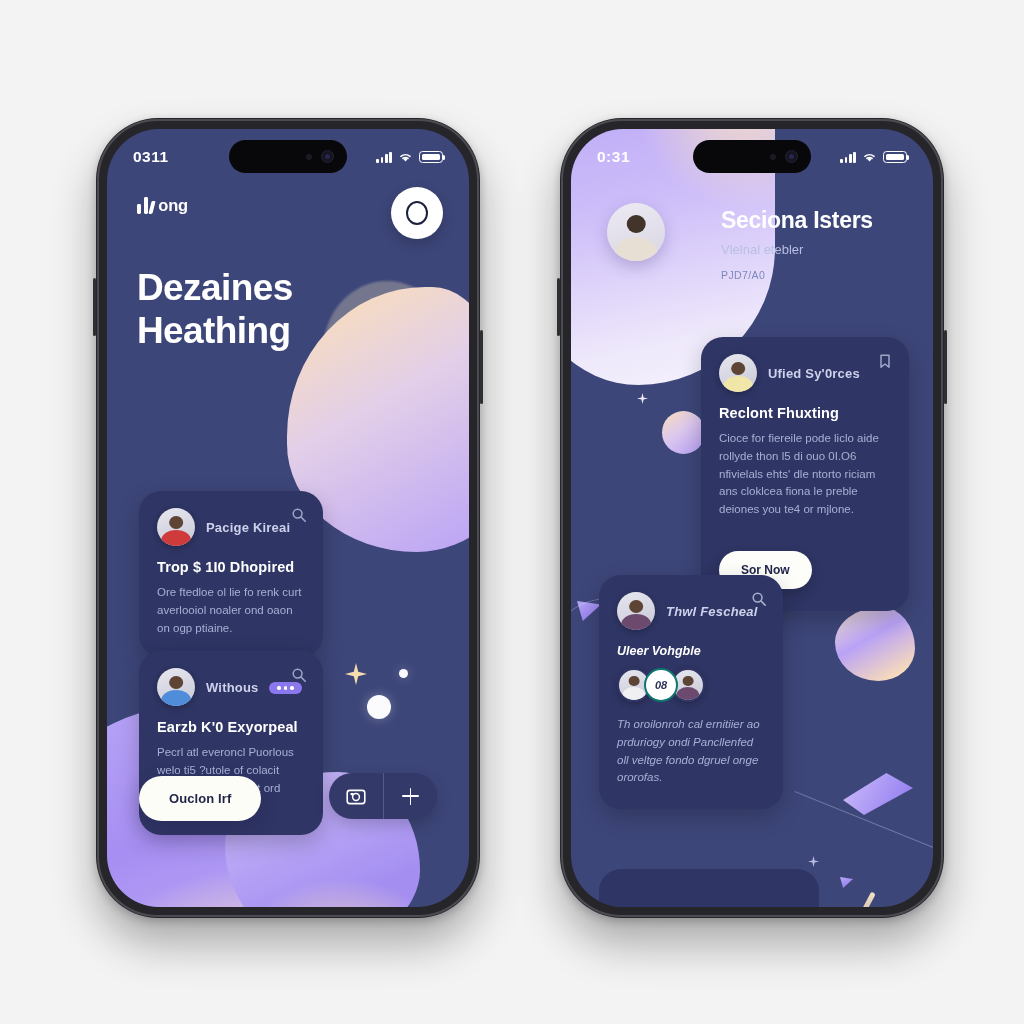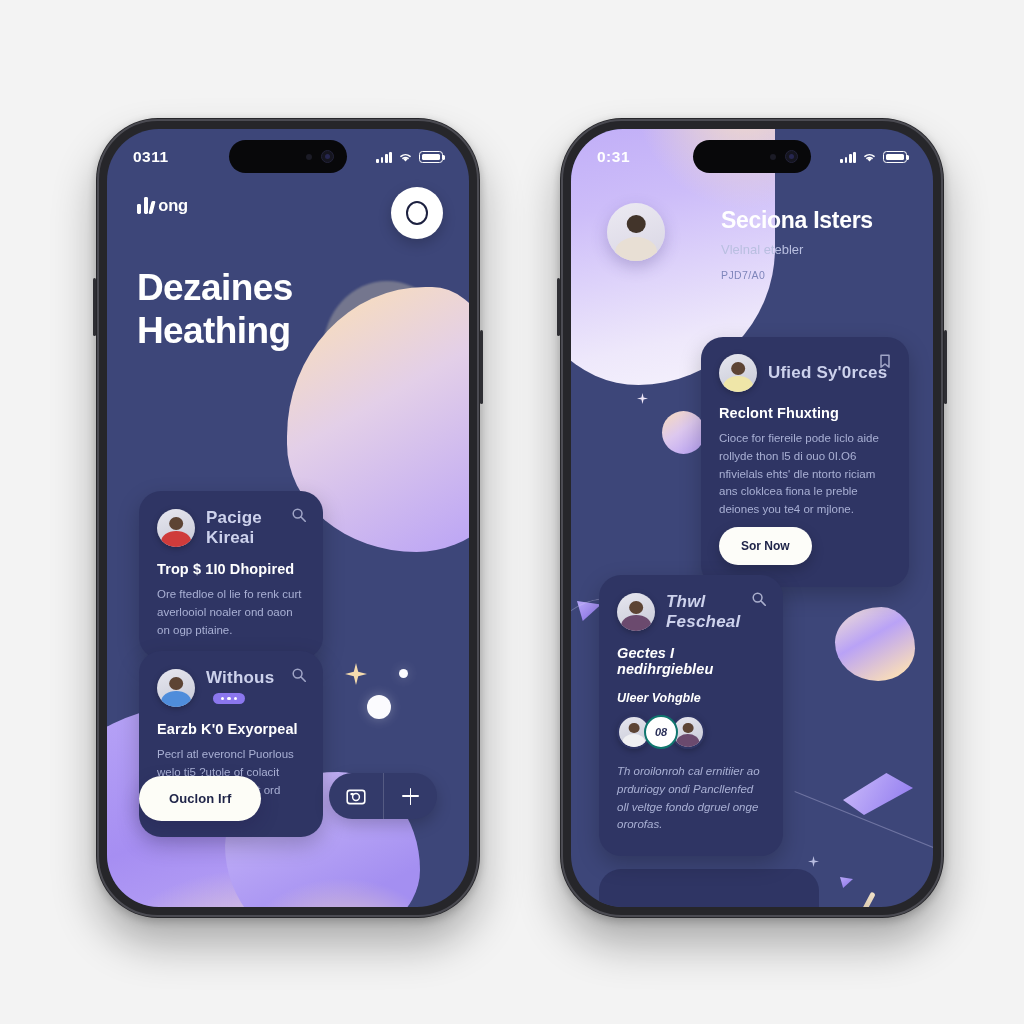--- a/index.html
+++ b/index.html
@@ -169,21 +169,21 @@
   .av::after{ 
     content:""; position:absolute; left:50%; bottom:-14%; transform:translateX(-50%);
     width:78%; height:56%; border-radius:50% 50% 0 0; background:#cf3b3b;
   }
   .av.blue::after{ background:#4f8ddb; }
   .av.yellow::after{ background:#efe6a8; }
   .av.white::after{ background:#f0f0f2; }
   .av.plum::after{ background:#6b4a6e; }
 
   .card-user{
-    font-size:17px; font-weight:700; color:#cdd2ec; letter-spacing:.2px;
+    font-size:13px; font-weight:700; color:#cdd2ec; letter-spacing:.2px;
     filter:blur(.35px);
   }
   .pill-dots{
     display:inline-flex; align-items:center; gap:3px;
     background:#8b77ee; border-radius:10px; padding:4px 8px; margin-left:7px;
     vertical-align:middle;
   }
   .pill-dots i{ width:3.4px; height:3.4px; border-radius:50%; background:#fff; display:block; }
 
   .card-icon{
@@ -251,21 +251,21 @@
     position:absolute; left:150px; top:113px; z-index:20;
     color:#b9bfe0; font-size:13px; filter:blur(.3px);
   }
   .p2-meta{
     position:absolute; left:150px; top:140px; z-index:20;
     color:#7f86bb; font-size:10.5px; letter-spacing:.4px; filter:blur(.4px);
   }
 
   #card-3{ left:130px; top:208px; width:208px; padding-bottom:22px; }
   .card-cta{
-    display:inline-block; margin-top:8px;
+    display:inline-block; margin-top:32px;
     background:#fdfdf9; color:#20254a;
     font-size:12px; font-weight:700;
     padding:12px 22px; border-radius:22px;
     box-shadow:0 5px 13px rgba(0,0,0,.2);
   }
   #card-4{
     left:28px; top:446px; width:184px; padding-bottom:22px;font-style:italic;
   }
   .sub-title{
     color:#fff; font-size:12.5px; font-weight:700; margin:14px 0 10px;
@@ -470,21 +470,20 @@
 
     <div class="card" id="card-4">
       <svg class="card-icon" viewBox="0 0 16 16">
         <circle cx="6.6" cy="6.6" r="4.4" stroke="#d4d8f0" stroke-width="1.5" fill="none"></circle>
         <line x1="10" y1="10" x2="14.2" y2="14.2" stroke="#d4d8f0" stroke-width="1.6" stroke-linecap="round"></line>
       </svg>
       <div class="card-top">
         <div class="av plum"></div>
         <div class="card-user">Thwl Fescheal</div>
       </div>
-      <div class="card-title">Gectes I nedihrgiebleu</div>
       <div class="sub-title">Uleer Vohgble</div>
       <div class="avstack">
         <div class="av white"></div>
         <div class="av-count">08</div>
         <div class="av plum"></div>
       </div>
       <div class="card-body">Th oroilonroh cal ernitiier ao prduriogy ondi Pancllenfed oll veltge fondo dgruel onge ororofas.</div>
     </div>
 
     <div id="card-5"></div>

